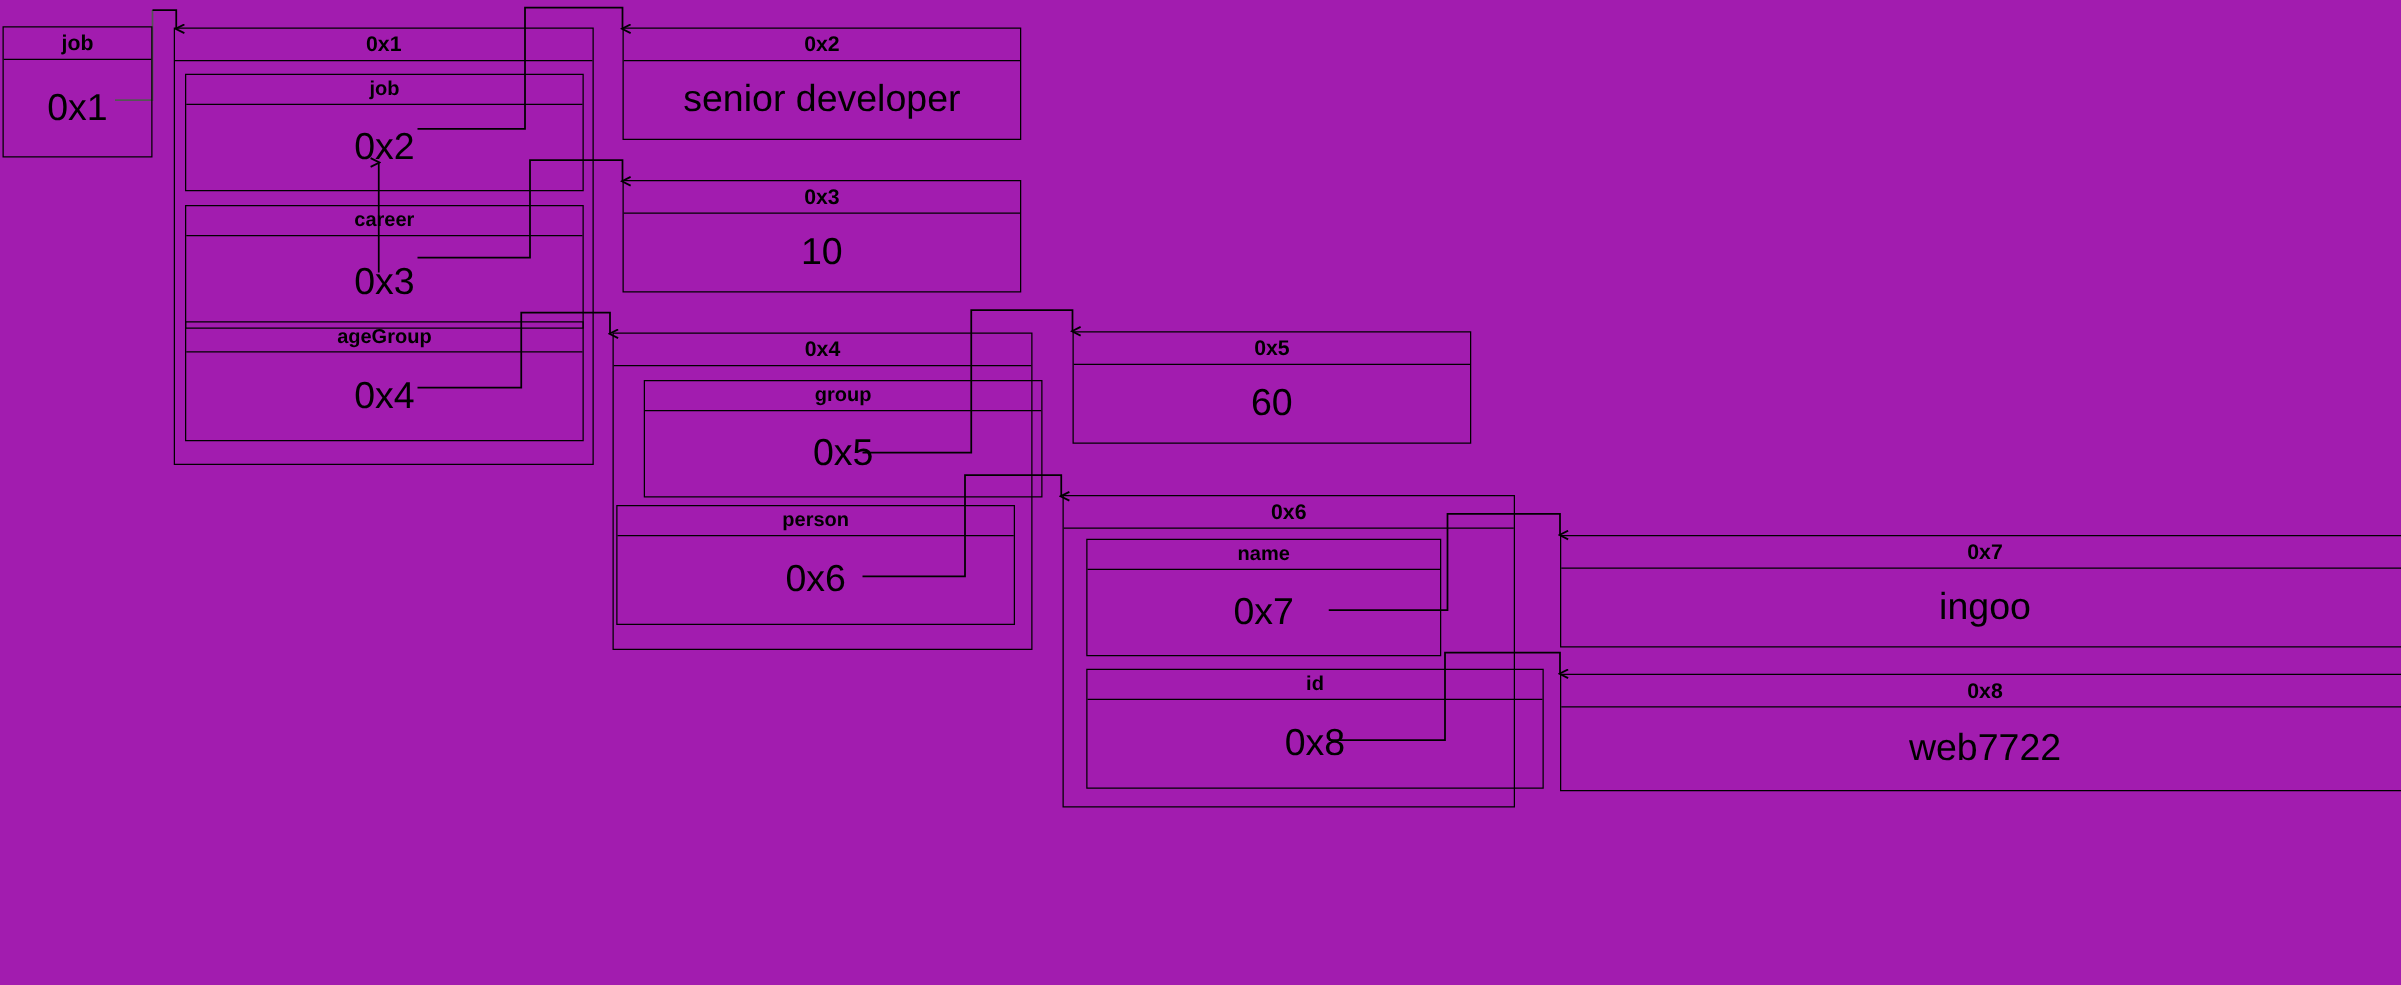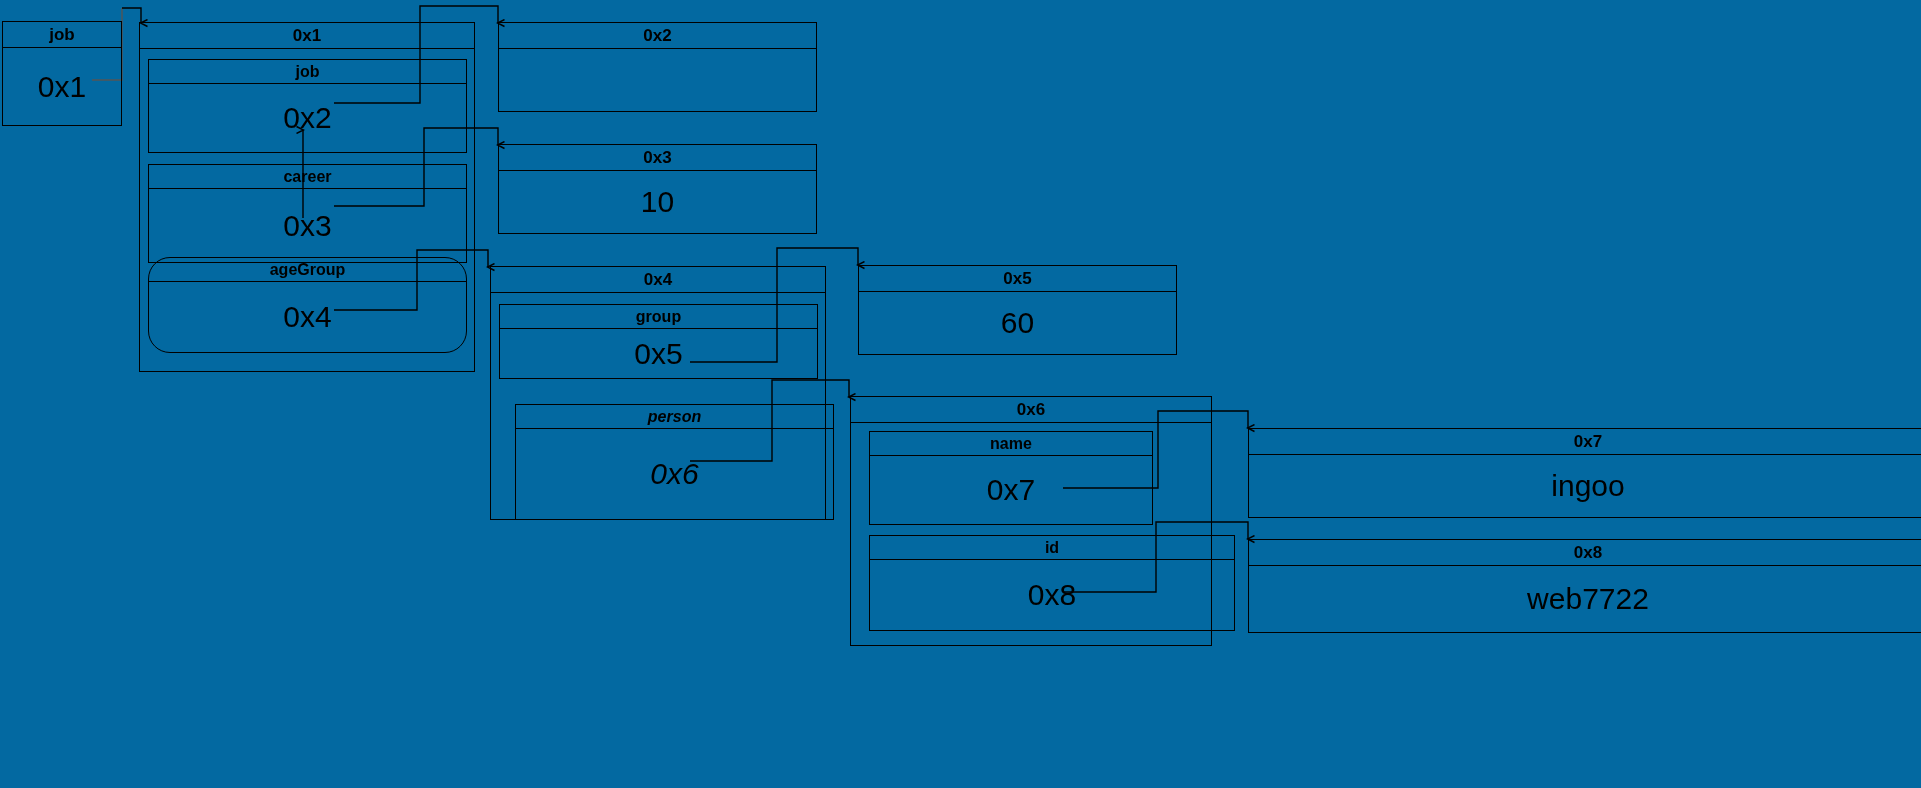--- a/index.html
+++ b/index.html
@@ -4,21 +4,21 @@
 <style>
   html, body {
     margin: 0;
     padding: 0;
     background: #ffffff;
   }
   #stage {
     position: relative;
     width: 1921px;
     height: 788px;
-    background: #0369a1;
+    background: #a21caf;
     font-family: "Liberation Sans", sans-serif;
     overflow: hidden;
   }
   
   .box {
     position: absolute;
     box-sizing: border-box;
     border: 1.5px solid #000000;
     background: transparent;
   }
@@ -145,44 +145,45 @@
     <div class="field" style="left:8px; top:36px; width:319px; height:94px;">
       <div class="field-title">job</div>
       <div class="field-value">0x2</div>
     </div>
 
     <div class="field" style="left:8px; top:141px; width:319px; height:99px;padding-left:16px;">
       <div class="field-title">career</div>
       <div class="field-value">0x3</div>
     </div>
 
-    <div class="field" style="left:8px; top:234px; width:319px; height:96px;border-radius:22px;">
+    <div class="field" style="left:8px; top:234px; width:319px; height:96px;">
       <div class="field-title">ageGroup</div>
       <div class="field-value">0x4</div>
     </div>
   </div>
 
   <div class="box" style="left:498px; top:22px; width:319px; height:90px;">
     <div class="box-title">0x2</div>
+    <div class="box-value">senior developer</div>
   </div>
 
   <div class="box" style="left:498px; top:144px; width:319px; height:90px;">
     <div class="box-title">0x3</div>
     <div class="box-value">10</div>
   </div>
 
   <div class="box" style="left:490px; top:266px; width:336px; height:254px;">
     <div class="box-title">0x4</div>
 
-    <div class="field" style="left:8px; top:37px; width:319px; height:75px;">
+    <div class="field" style="left:24px; top:37px; width:319px; height:94px;">
       <div class="field-title">group</div>
       <div class="field-value">0x5</div>
     </div>
 
-    <div class="field" style="left:24px; top:137px; width:319px; height:116px;font-style:italic;">
+    <div class="field" style="left:2px; top:137px; width:319px; height:96px;">
       <div class="field-title">person</div>
       <div class="field-value">0x6</div>
     </div>
   </div>
 
   <div class="box" style="left:858px; top:265px; width:319px; height:90px;">
     <div class="box-title">0x5</div>
     <div class="box-value">60</div>
   </div>
 

